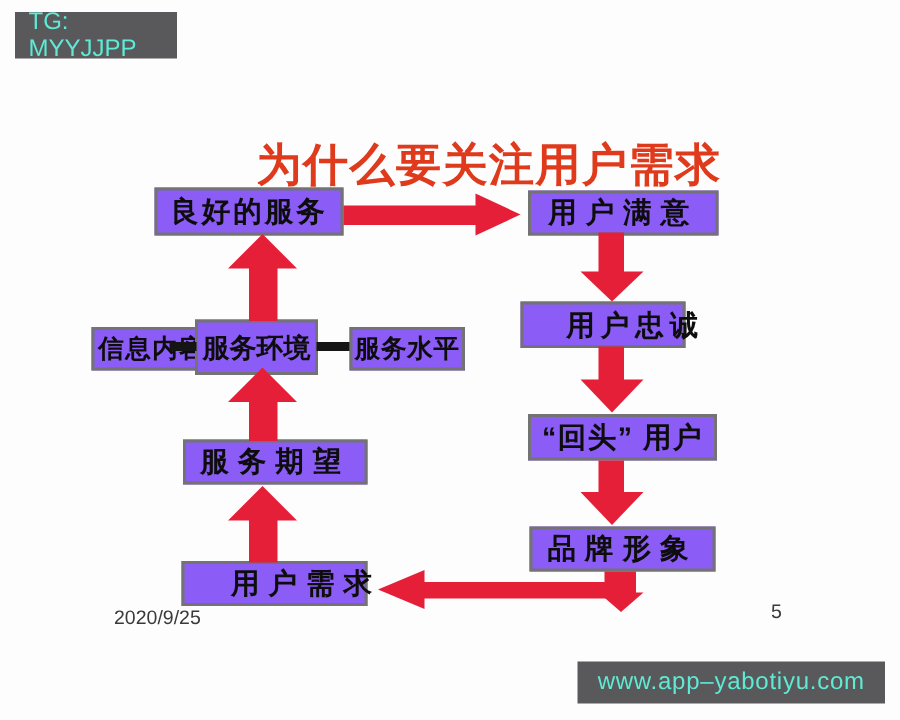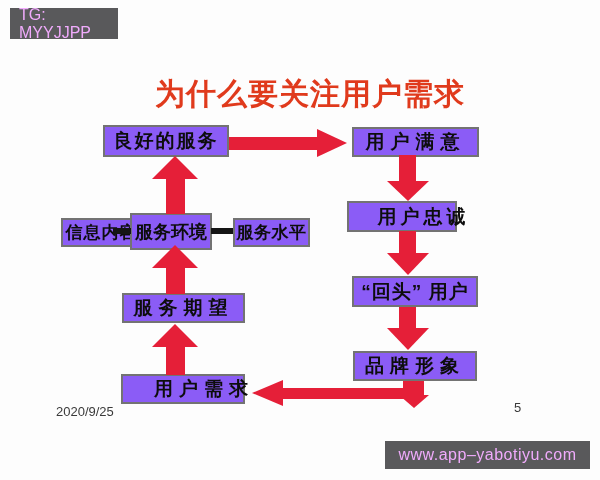--- a/index.html
+++ b/index.html
@@ -2,32 +2,32 @@
 <html><head>
 <meta charset="utf-8">
 <style>
   html,body{margin:0;padding:0;background:#fff;}
   .page{
     position:relative; width:600px; height:480px; background:#fdfdfd;
     overflow:hidden; font-family:"Liberation Sans", sans-serif;
   }
   
   .badge{
-    position:absolute; background:#59595b; color:#f0abfc;
+    position:absolute; background:#59595b; color:#5eead4;
     display:flex; align-items:center;
   }
   .badge-top{left:10px; top:8px; width:108px; height:31px; font-size:16px; padding-left:9px; box-sizing:border-box;}
   .badge-bottom{left:385px; top:441px; width:205px; height:28px; font-size:16px; justify-content:center; letter-spacing:0.5px;}
   
   .subtitle{
     position:absolute; left:48px; top:47px; font-size:18px; font-weight:bold;
     font-style:italic; color:#2a2ab2; letter-spacing:3px; white-space:nowrap;
   }
   .title{
-    position:absolute; left:150px; top:74px; width:320px; margin:0;
+    position:absolute; left:150px; top:74px; width:320px; margin:16px;
     text-align:center; font-size:30px; font-weight:bold; color:#e03a1c;
     letter-spacing:1px; white-space:nowrap;
   }
   
   .fbox{
     position:absolute; background:#8b5cf6; border:2px solid #737373;
     box-sizing:border-box; display:flex; align-items:center; justify-content:center;
     font-weight:bold; color:#0d0d0d; font-size:19px; white-space:nowrap;
   }
   .b-good  {left:103px; top:125px; width:126px; height:32px; letter-spacing:2px;}
@@ -63,21 +63,21 @@
   
   .arrE-vshaft{left:403px; top:381px; width:21px; height:16px;}
   .arrE-vtip{left:399px; top:395px; border-left:15px solid transparent; border-right:15px solid transparent; border-top:13px solid #e51f38;}
   .arrE-hshaft{left:282px; top:388px; width:136px; height:11px;}
   .arrE-lhead{left:252px; top:380px; border-top:13px solid transparent; border-bottom:13px solid transparent; border-right:31px solid #e51f38;}
   
   .conn{position:absolute; background:#151515; height:6px; top:228px;}
   .conn-left{left:113px; width:18px;}
   .conn-right{left:211px; width:22px;}
   
-  .date{position:absolute; left:56px; top:404px; font-size:13px; color:#3a3a3a;}
+  .date{position:absolute; left:76px; top:404px; font-size:13px; color:#3a3a3a;}
   .pagenum{position:absolute; left:514px; top:400px; font-size:13px; color:#3a3a3a;}
 </style>
 </head>
 <body>
 
 <div class="page">
 
   <div class="badge badge-top">TG: MYYJJPP</div>
 
   <div class="title">为什么要关注用户需求</div>

